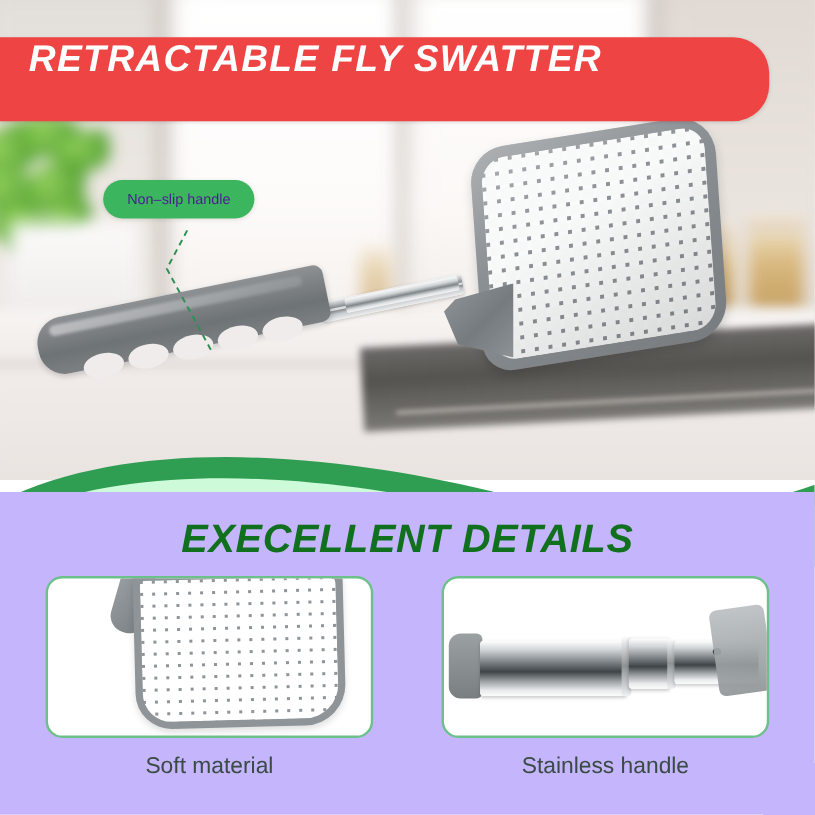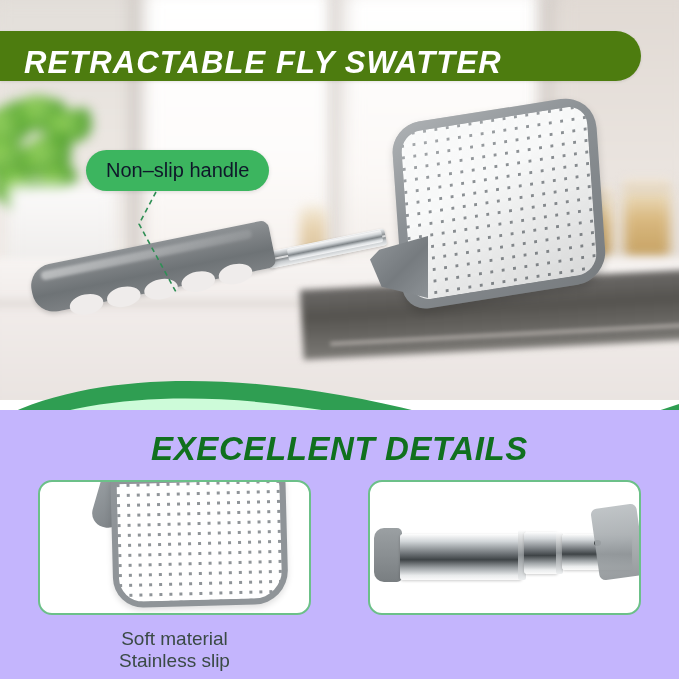--- a/index.html
+++ b/index.html
@@ -105,45 +105,45 @@
     transform-origin: left top;
   }
   .shelf-line {
     position: absolute; left: 330px; top: 333px; width: 360px; height: 3px;
     background: #b9b4b0; filter: blur(2px); transform: rotate(-3deg);
   }
 
   
   .banner {
     position: absolute; left: 0; top: 31px;
-    width: 641px; height: 50px;
-    background: #4d7c0f;
+    width: 641px; height: 70px;
+    background: #ef4444;
     border-radius: 0 30px 30px 0;
-    display: flex; align-items: flex-end;
+    display: flex; align-items: flex-start;
     box-shadow: 0 1px 3px rgba(0,0,0,.10);
   }
   .banner-text {
     color: #ffffff;
     font-size: 31px;
     font-weight: bold;
     font-style: italic;
     letter-spacing: 1.1px;
     padding-left: 24px;
     white-space: nowrap;
     font-family: "Liberation Sans", sans-serif;
   }
 
   
   .callout {
     position: absolute; left: 86px; top: 150px;
     padding: 9px 20px;
     background: #3cb55f;
     border-radius: 22px;
-    color: #0f172a;
-    font-size: 20px;
+    color: #4c1d95;
+    font-size: 12px;
     white-space: nowrap;
     box-shadow: 0 1px 4px rgba(0,0,0,.12);
   }
   .leader { position: absolute; left: 0; top: 0; width: 679px; height: 400px; pointer-events: none; }
 
   
   .product { position: absolute; left: 0; top: 0; width: 679px; height: 400px; }
 
   .handle {
     position: absolute;
@@ -316,21 +316,21 @@
     width: 46px; height: 72px;
     background: linear-gradient(180deg,#b9bec1,#8d9295);
     border-radius: 6px;
     transform: rotate(-8deg);
     opacity: .9;
   }
 
   .captions {
     position: absolute; left: 38px; top: 218px;
     width: 603px;
-    display: flex; justify-content: space-between; flex-direction: column;
+    display: flex; justify-content: space-between;
   }
   .caption {
     width: 273px; text-align: center;
     color: #3a4a45;
     font-size: 19px;
   }
 </style>
 </head>
 <body>
 
@@ -424,17 +424,17 @@
         <div class="chrome-seg" style="left:154px; top:50px; width:34px;  height:42px;"></div>
         <div class="chrome-ring" style="left:186px; top:50px; width:7px;  height:42px;"></div>
         <div class="chrome-seg" style="left:192px; top:52px; width:70px;  height:36px;"></div>
         <div class="chrome-hole" style="left:224px; top:58px;"></div>
         <div class="chrome-tip"></div>
       </div>
     </div>
 
     <div class="captions">
       <div class="caption">Soft material</div>
-      <div class="caption">Stainless slip</div>
+      <div class="caption">Stainless handle</div>
     </div>
   </div>
 
 </div>
 
 </body></html>

